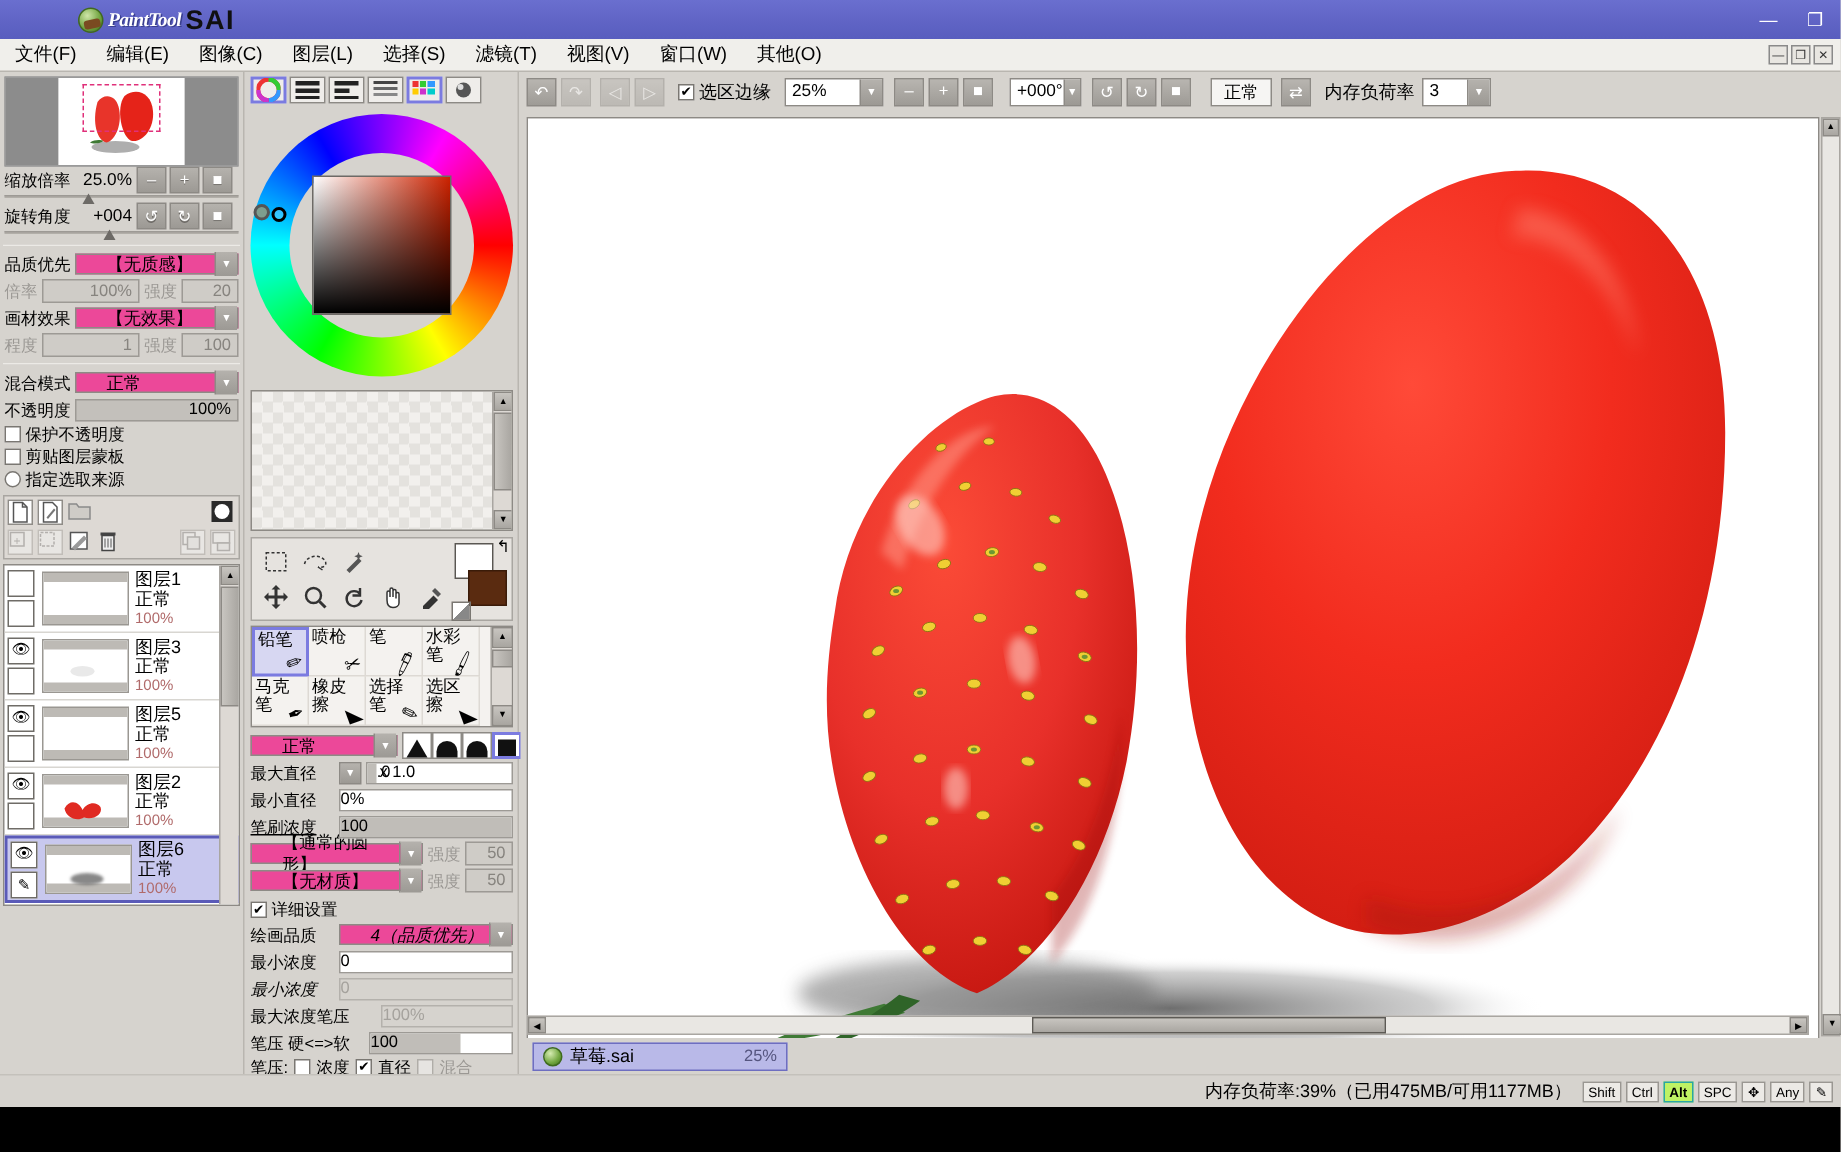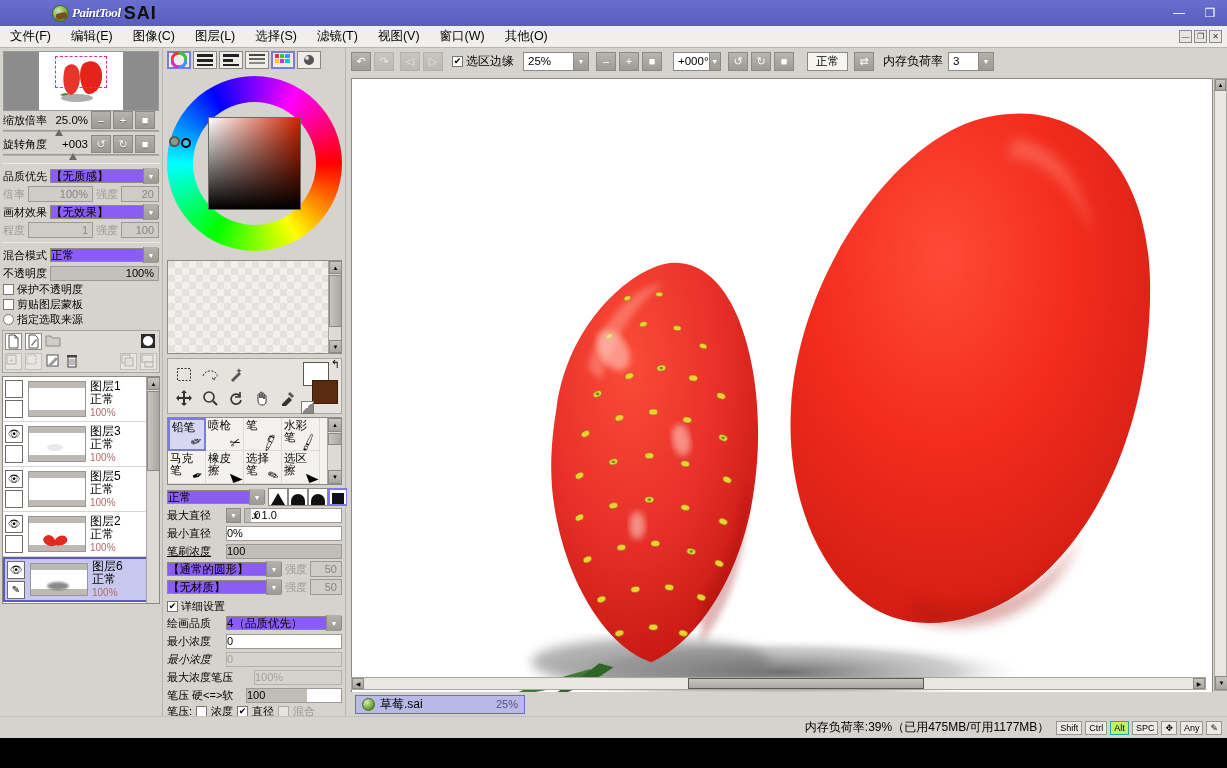--- a/index.html
+++ b/index.html
@@ -89,23 +89,23 @@
   .val{font-size:11.5px;min-width:38px;text-align:right;}
   .sqbtn{
     width:20px;height:18px;border:1px solid #8d8a85;
     background:linear-gradient(to bottom,#b5b2ad,#9c9994);
     display:flex;align-items:center;justify-content:center;
     font-size:11px;color:#ffffff;text-shadow:0 1px 0 #6d6a66;
   }
   .btn-grid{display:flex;gap:2px;}
   .sep{height:1px;background:#bfbcb6;margin:3px 2px;border-bottom:1px solid #eceae6;}
   .combo{
-    flex:1;height:14px;border:1px solid #8d8a85;background:#8b5cf6;
+    flex:1;height:14px;border:1px solid #8d8a85;background:#ec4899;
     display:flex;align-items:center;justify-content:space-between;
-    padding-left:0;font-size:11.5px;
+    padding-left:20px;font-size:11.5px;
   }
   .combo-arrow{
     width:15px;height:16px;background:linear-gradient(to bottom,#b5b2ad,#9c9994);
     border-left:1px solid #8d8a85;display:flex;align-items:center;justify-content:center;
     font-size:7px;color:#fff;
   }
   .fieldbox{
     height:16px;border:1px solid #9d9a95;background:#cfccc7;
     display:flex;align-items:center;justify-content:flex-end;
     padding-right:4px;font-size:11px;color:#87847f;
@@ -303,21 +303,21 @@
   
   .statusbar{
     position:absolute;left:0;top:716px;width:1227px;height:22px;background:#d6d3ce;
     display:flex;align-items:center;justify-content:flex-end;gap:3px;padding-right:5px;
     border-top:1px solid #c4c1bb;
   }
   .mem{font-size:12px;margin-right:4px;}
   .key{
     font-size:9px;padding:1px 3px;border:1px solid #9a9792;background:#eceae6;line-height:10px;
   }
-  .key.on{background:#bef264;border-color:#2aa5a5;}
+  .key.on{background:#bef264;border-color:#2aa5a5;font-weight:bold;}
   .bottom-black{
     position:absolute;left:0;top:738px;width:1227px;height:30px;background:#000;
   }
 </style>
 </head>
 <body>
 
 <div class="titlebar">
   <div class="logo-wrap">
     <div class="logo-badge"></div>
@@ -371,21 +371,21 @@
       <div class="sqbtn">■</div>
     </div>
   </div>
   <div style="height:6px;position:relative;margin:0 3px 0 3px;">
     <div class="slider-line" style="top:1px;"></div>
     <div class="slider-knob" style="left:52px;top:0;"></div>
   </div>
 
   <div class="row">
     <span class="lbl">旋转角度</span>
-    <span class="val">+003</span>
+    <span class="val">+004</span>
     <div class="btn-grid">
       <div class="sqbtn">↺</div>
       <div class="sqbtn">↻</div>
       <div class="sqbtn">■</div>
     </div>
   </div>
   <div style="height:7px;position:relative;margin:0 3px;">
     <div class="slider-line" style="top:1px;"></div>
     <div class="slider-knob" style="left:66px;top:0;"></div>
   </div>
@@ -862,21 +862,21 @@
     </div>
   </div>
 
   <div class="row" style="height:16px;margin-top:2px;">
     <span class="chk">✔</span>
     <span class="lbl">详细设置</span>
   </div>
 
   <div class="row">
     <span class="lbl" style="width:56px;">绘画品质</span>
-    <div class="combo" style="flex:1;">
+    <div class="combo" style="flex:1;font-style:italic;">
       <span>4（品质优先）</span>
       <span class="combo-arrow">▼</span>
     </div>
   </div>
 
   <div class="row">
     <span class="lbl" style="width:56px;">最小浓度</span>
     <div class="bar-slider">
       <span>0</span>
     </div>

